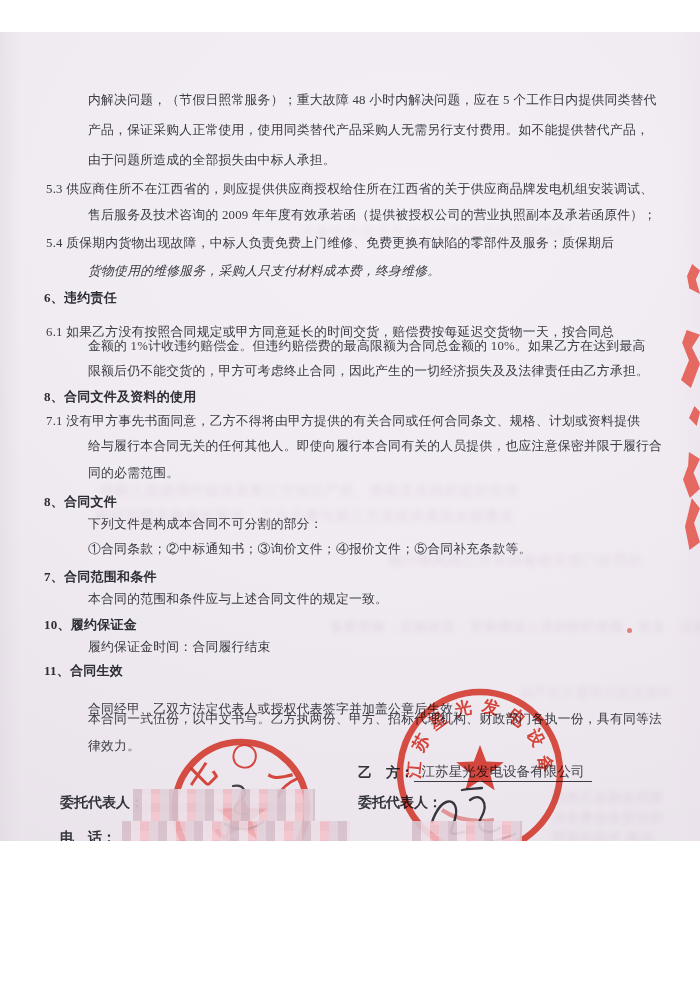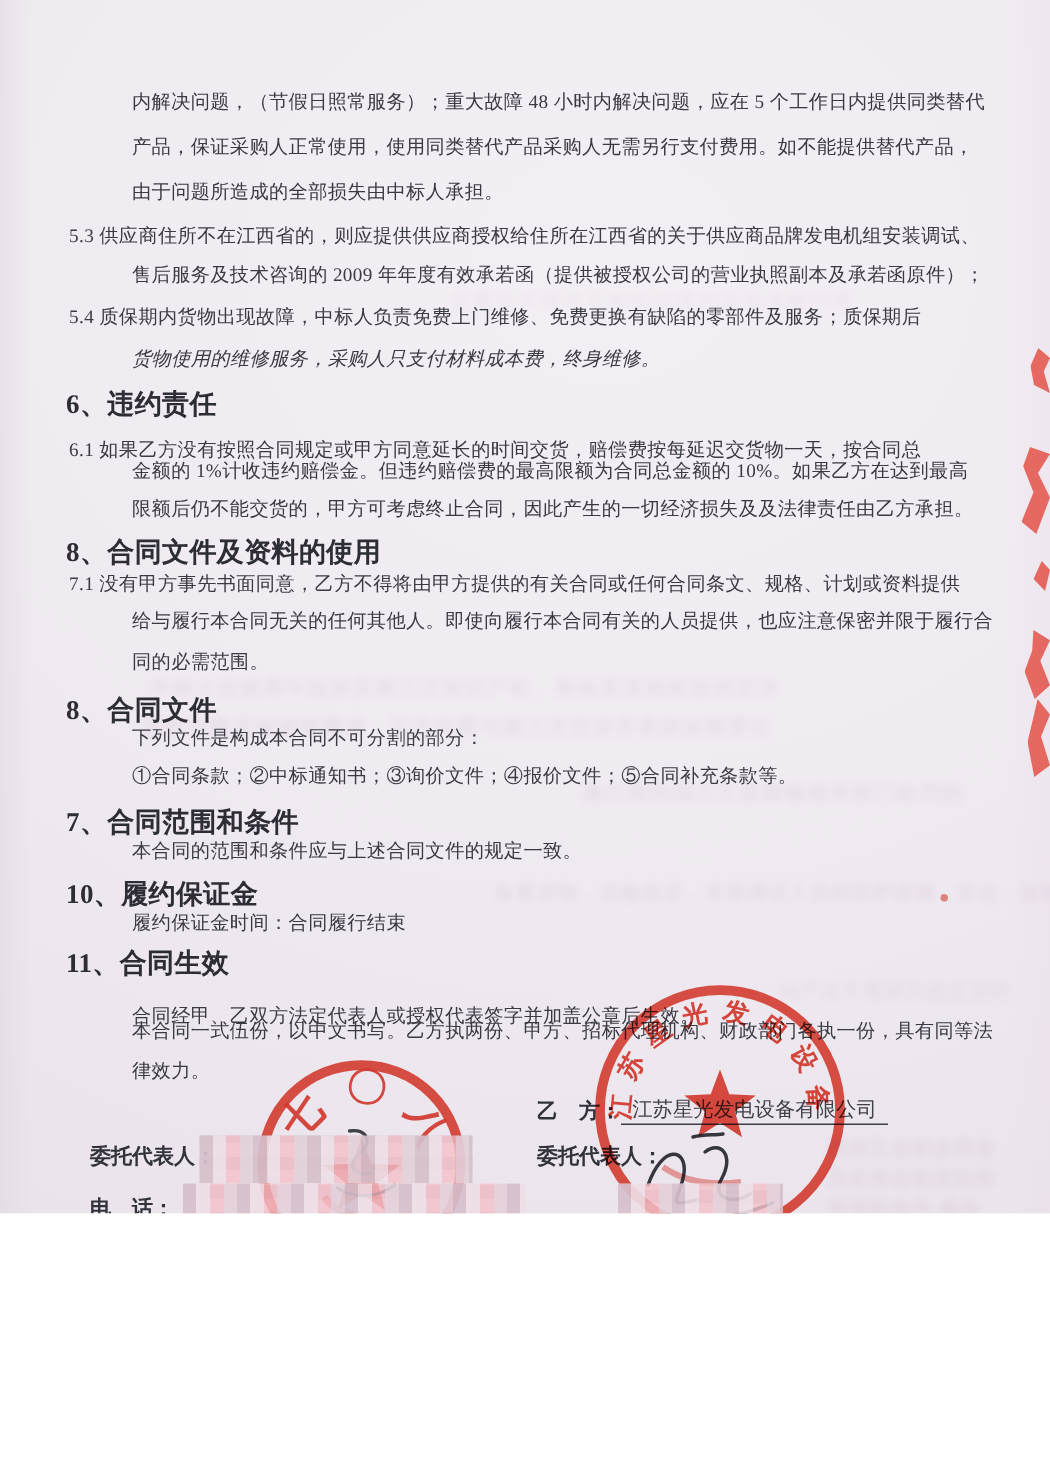--- a/index.html
+++ b/index.html
@@ -2,26 +2,27 @@
 <html><head>
 <meta charset="utf-8">
 <style>
   html,body{margin:0;padding:0;}
   #page{
     position:relative; width:700px; height:809px; overflow:hidden;
     font-family:"Liberation Serif","DejaVu Serif",serif;
     background:
       linear-gradient(90deg, rgba(222,214,223,.45) 0, rgba(244,238,245,0) 3%, rgba(244,238,245,0) 96%, rgba(236,226,236,.5) 100%),
       radial-gradient(130% 95% at 58% 22%, #f4eff5 0%, #f0eaf1 48%, #e9e2ea 100%);
+    margin-top: 32px;
   }
   .line{
     position:absolute; white-space:nowrap; color:#3a3a43;
     font-size:12.8px; letter-spacing:.25px; z-index:2;
   }
-  .ind0{left:44px; font-weight:bold; color:#2d2d35; font-size:18px;}
+  .ind0{left:44px; font-weight:bold; color:#2d2d35; font-size:13px;}
   .ind1{left:46px;}
   .ind2{left:88px;}
   .bleed{
     position:absolute; color:#a886a6; filter:blur(2.4px); z-index:1;
     white-space:nowrap; letter-spacing:1px; font-weight:bold;
   }
   .bleed.wrap{white-space:normal; line-height:20px;}
   .srow{position:absolute; z-index:2; font-size:14px; font-weight:bold; color:#32323a; white-space:nowrap;}
   .uline{display:inline-block; border-bottom:1.4px solid #3c3c44; text-align:center;
          font-weight:normal; font-size:13.6px; color:#3f3f48; vertical-align:bottom; height:18px;}

